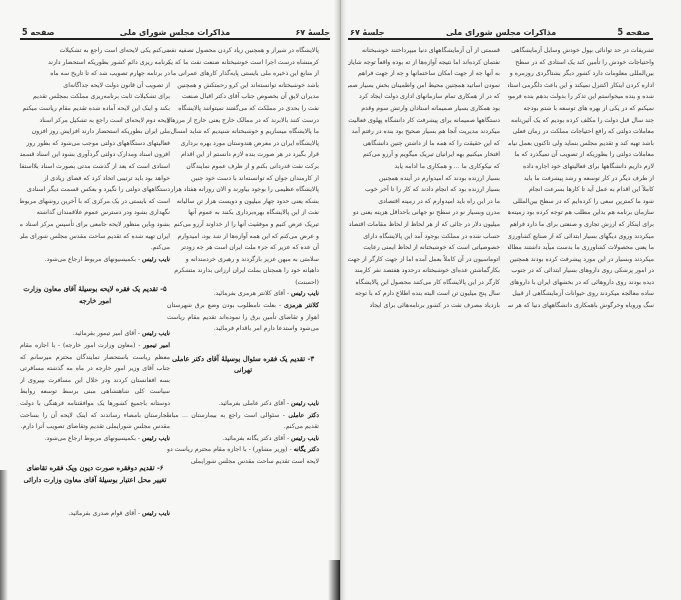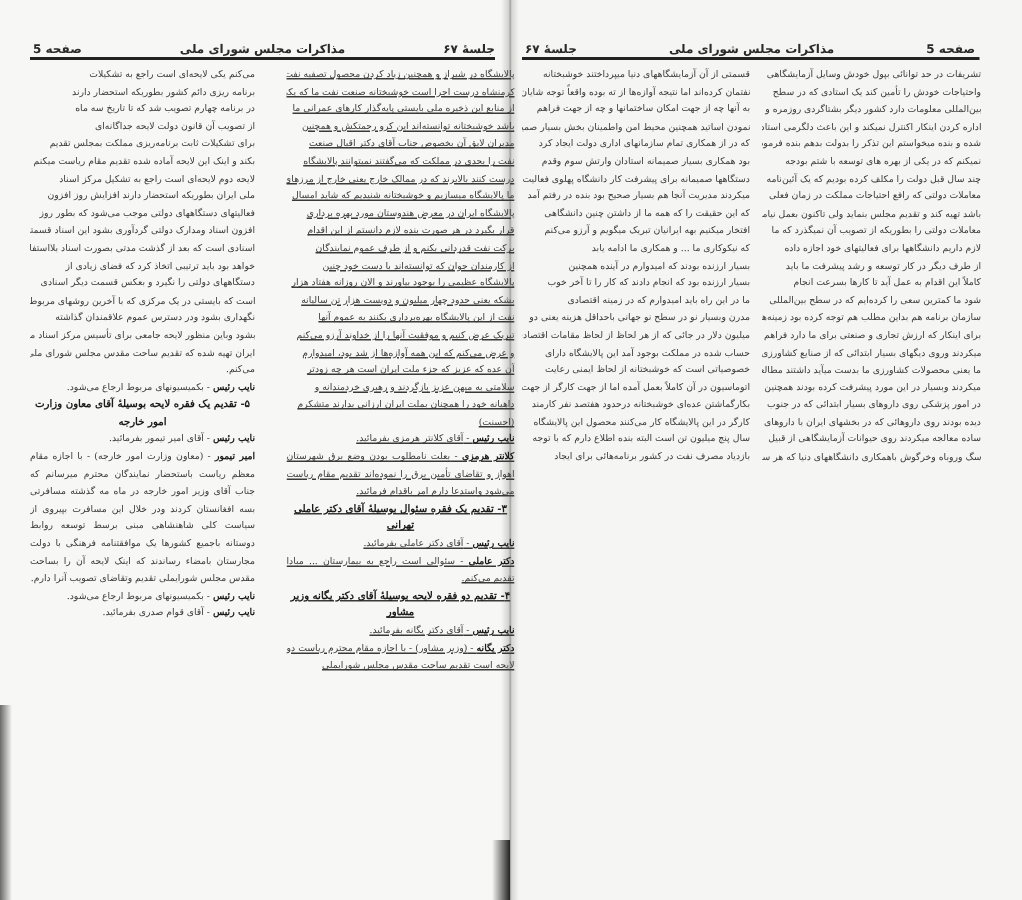--- a/index.html
+++ b/index.html
@@ -11,24 +11,24 @@
   .shadow-bl{position:absolute;left:0;top:470px;width:8px;height:130px;background:linear-gradient(90deg,#6a6a6a,#f7f7f5);}
   .shadow-br{position:absolute;left:328px;top:560px;width:12px;height:40px;background:linear-gradient(90deg,#f7f7f5,#222);}
   .header{position:absolute;top:27px;height:10px;display:flex;justify-content:space-between;align-items:center;font-size:8px;font-weight:bold;direction:rtl;}
   .header.left{left:22px;width:308px;}
   .header.right{left:350px;width:300px;}
   .hrule{position:absolute;top:38px;height:2px;background:#222;}
   .hrule.left{left:20px;width:310px;}
   .hrule.right{left:348px;width:305px;}
   .col{position:absolute;top:44px;direction:rtl;text-align:justify;font-size:6.2px;line-height:11.6px;color:#3a3a3a;font-family:"DejaVu Serif",serif;}
   .col p{margin:0;white-space:nowrap;overflow:hidden;}
-  .col .h{font-weight:bold;text-align:center;font-size:6.8px;color:#1a1a1a;margin:0 0;}
+  .col .h{font-weight:bold;text-align:center;font-size:6.8px;color:#1a1a1a;margin:20px 0;}
   .col .sp{font-weight:bold;color:#1a1a1a;}
   .colL1{left:20px;width:150px;}
-  .colL2{left:191px;width:152px;text-decoration:underline;}
+  .colL2{left:167px;width:152px;}
   .colR1{left:348px;width:152px;}
   .colR2{left:508px;width:146px;}
 </style>
 </head>
 <body>
 
 <div class="page left"></div>
 <div class="page right"></div>
 <div class="gutter"></div>
 <div class="shadow-bl"></div>
@@ -68,21 +68,20 @@
     <p>و عرض می‌کنم که این همه آوازه‌ها از شد بود، امیدوارم</p>
     <p>آن عده که عزیز که جزء ملت ایران است هر چه زودتر</p>
     <p>سلامتی به میهن عزیز بازگردند و رهبری خردمندانه و</p>
     <p>داهیانه خود را همچنان بملت ایران ارزانی بدارند متشکرم</p>
     <p>(احسنت)</p>
     <p style="white-space: normal;"><span class="sp">نایب رئیس</span><span> - </span><span>آقای کلانتر هرمزی بفرمائید.</span></p>
     <p style="white-space: normal;"><span class="sp">کلانتر هرمزی</span><span> - </span><span>بعلت نامطلوب بودن وضع برق شهرستان اهواز و تقاضای تأمین برق را نموده‌اند تقدیم مقام ریاست می‌شود واستدعا دارم امر باقدام فرمائید.</span></p>
     <p class="h" style="white-space: normal;">۳- تقدیم یک فقره سئوال بوسیلهٔ آقای دکتر عاملی تهرانی</p>
     <p style="white-space: normal;"><span class="sp">نایب رئیس</span><span> - </span><span>آقای دکتر عاملی بفرمائید.</span></p>
     <p style="white-space: normal;"><span class="sp">دکتر عاملی</span><span> - </span><span>سئوالی است راجع به بیمارستان ... مبادا تقدیم می‌کنم.</span></p>
-    <p class="h" style="white-space: normal;">۴- تقدیم دو فقره لایحه بوسیلهٔ آقای دکتر یگانه وزیر مشاور</p>
     <p style="white-space: normal;"><span class="sp">نایب رئیس</span><span> - </span><span>آقای دکتر یگانه بفرمائید.</span></p>
     <p style="white-space: normal;"><span class="sp">دکتر یگانه</span><span> - </span><span>(وزیر مشاور) - با اجازه مقام محترم ریاست دو لایحه است تقدیم ساحت مقدس مجلس شورایملی</span></p>
   </div>
 
 <div class="col colL1" id="colL1">
     <p>می‌کنم یکی لایحه‌ای است راجع به تشکیلات</p>
     <p>برنامه ریزی دائم کشور بطوریکه استحضار دارند</p>
     <p>در برنامه چهارم تصویب شد که تا تاریخ سه ماه</p>
     <p>از تصویب آن قانون دولت لایحه جداگانه‌ای</p>
     <p>برای تشکیلات ثابت برنامه‌ریزی مملکت بمجلس تقدیم</p>
@@ -97,20 +96,21 @@
     <p>است که بایستی در یک مرکزی که با آخرین روشهای مربوط دارد</p>
     <p>نگهداری بشود ودر دسترس عموم علاقمندان گذاشته</p>
     <p>بشود وباین منظور لایحه جامعی برای تأسیس مرکز اسناد ملی</p>
     <p>ایران تهیه شده که تقدیم ساحت مقدس مجلس شورای ملی</p>
     <p>می‌کنم.</p>
     <p style="white-space: normal;"><span class="sp">نایب رئیس</span><span> - </span><span>بکمیسیونهای مربوط ارجاع می‌شود.</span></p>
     <p class="h" style="white-space: normal;">۵- تقدیم یک فقره لایحه بوسیلهٔ آقای معاون وزارت امور خارجه</p>
     <p style="white-space: normal;"><span class="sp">نایب رئیس</span><span> - </span><span>آقای امیر تیمور بفرمائید.</span></p>
     <p style="white-space: normal;"><span class="sp">امیر تیمور</span><span> - </span><span>(معاون وزارت امور خارجه) - با اجازه مقام معظم ریاست باستحضار نمایندگان محترم میرسانم که جناب آقای وزیر امور خارجه در ماه مه گذشته مسافرتی بسه افغانستان کردند ودر خلال این مسافرت بپیروی از سیاست کلی شاهنشاهی مبنی برسط توسعه روابط دوستانه باجمیع کشورها یک موافقتنامه فرهنگی با دولت مجارستان بامضاء رساندند که اینک لایحه آن را بساحت مقدس مجلس شورایملی تقدیم وتقاضای تصویب آنرا دارم.</span></p>
     <p style="white-space: normal;"><span class="sp">نایب رئیس</span><span> - </span><span>بکمیسیونهای مربوط ارجاع می‌شود.</span></p>
+    <p class="h" style="white-space: normal;">۶- تقدیم دوفقره صورت دیون ویک فقره تقاضای تغییر محل اعتبار بوسیلهٔ آقای معاون وزارت دارائی</p>
     <p style="white-space: normal;"><span class="sp">نایب رئیس</span><span> - </span><span>آقای قوام صدری بفرمائید.</span></p>
   </div>
 
 <div class="col colR1" id="colR1">
     <p>قسمتی از آن آزمایشگاههای دنیا میپرداختند خوشبختانه</p>
     <p>نفتمان کرده‌اند اما نتیجه آوازه‌ها از ته بوده واقعاً توجه شایان</p>
     <p>به آنها چه از جهت امکان ساختمانها و چه از جهت فراهم</p>
     <p>نمودن اساتید همچنین محیط امن واطمینان بخش بسیار صمیمانه‌ای</p>
     <p>که در از همکاری تمام سازمانهای اداری دولت ایجاد کرد</p>
     <p>بود همکاری بسیار صمیمانه استادان وارتش سوم وقدم</p>

